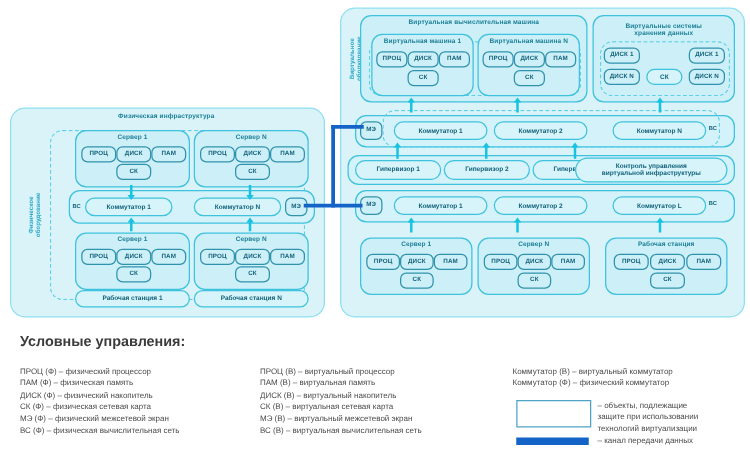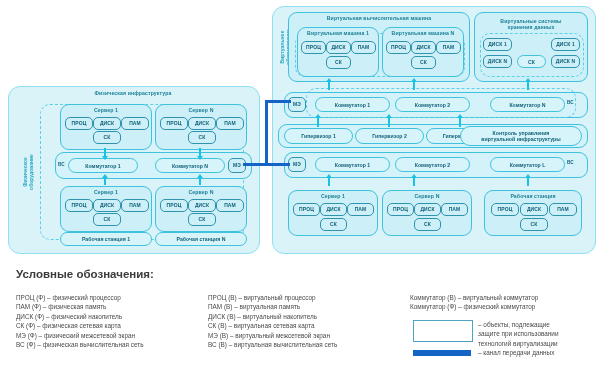--- a/index.html
+++ b/index.html
@@ -194,21 +194,21 @@
     <div class="chip" style="left:6px;top:12px;width:26px;height:11px;">ПРОЦ</div>
     <div class="chip" style="left:35px;top:12px;width:26px;height:11px;">ДИСК</div>
     <div class="chip" style="left:64px;top:12px;width:26px;height:11px;">ПАМ</div>
     <div class="chip" style="left:35px;top:27px;width:26px;height:11px;">СК</div>
   </div>
 
   <div class="blue" style="left:243px;top:163px;width:47px;height:3px;"></div>
   <div class="blue" style="left:265px;top:100px;width:3px;height:66px;"></div>
   <div class="blue" style="left:265px;top:100px;width:26px;height:3px;"></div>
 
-  <div class="legend-title" style="left:16px;top:268px;">Условные обозначения:</div>
+  <div class="legend-title" style="left:16px;top:268px;">Условные управления:</div>
 
   <div class="legend-col" style="left:16px;top:293px;">
     <div>ПРОЦ (Ф) – физический процессор</div>
     <div>ПАМ (Ф) – физическая память</div>
     <div>ДИСК (Ф) – физический накопитель</div>
     <div>СК (Ф) – физическая сетевая карта</div>
     <div>МЭ (Ф) – физический межсетевой экран</div>
     <div>ВС (Ф) – физическая вычислительная сеть</div>
   </div>
 

